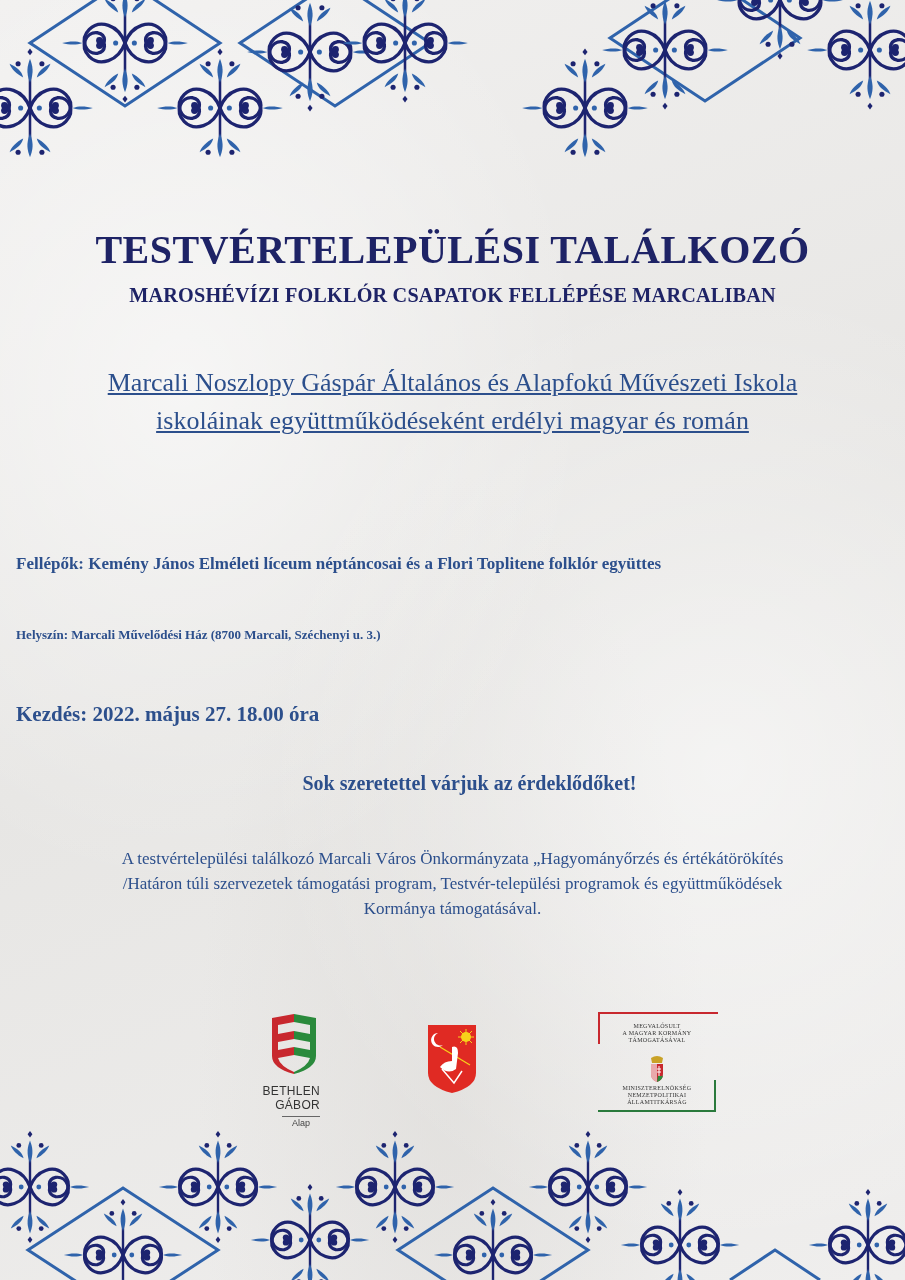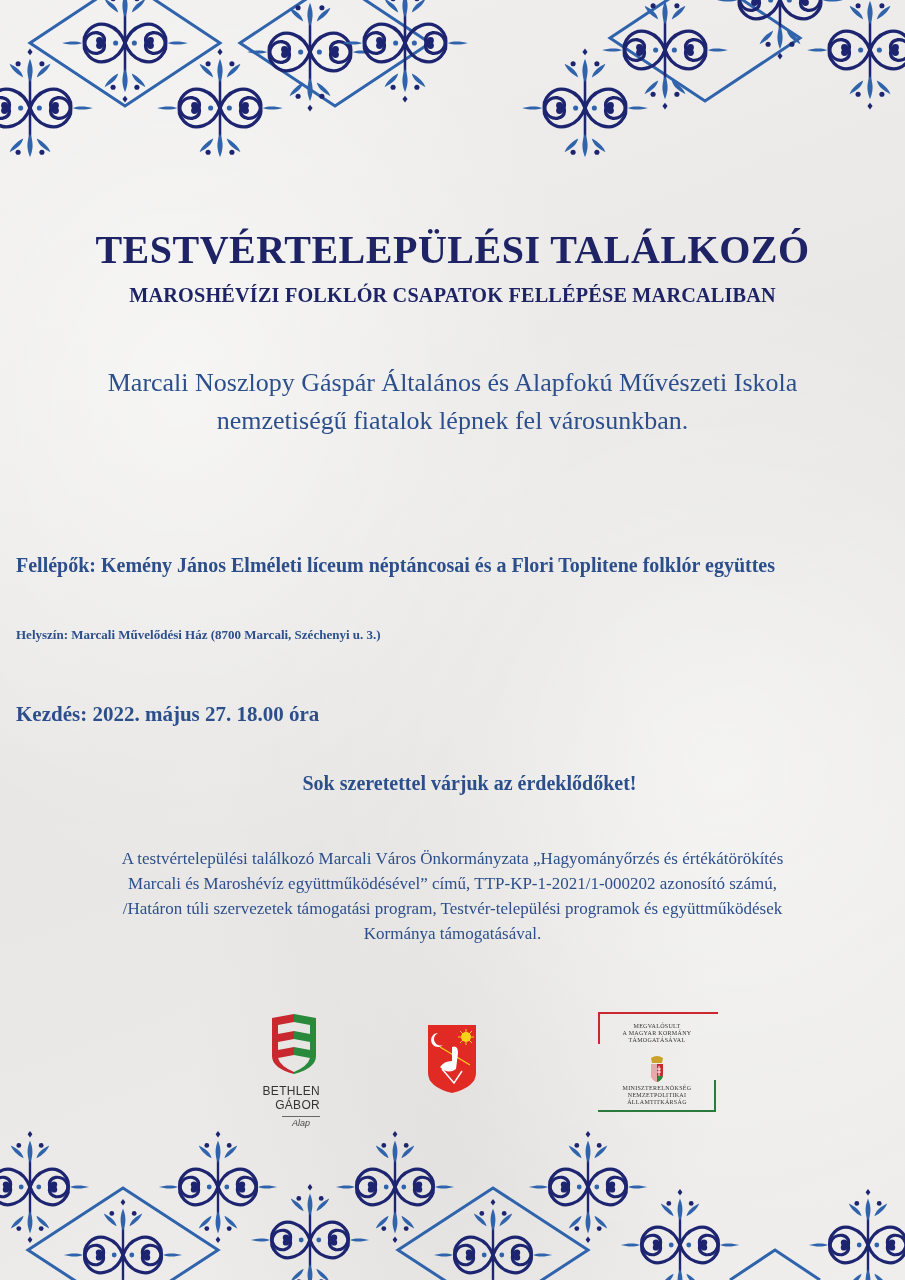--- a/index.html
+++ b/index.html
@@ -19,34 +19,34 @@
   .center { position: absolute; left: 0; width: 905px; text-align: center; }
   .title {
     top: 226px; font-size: 40px; font-weight: bold; color: #1e2366;
     letter-spacing: 0.5px;
   }
   .subtitle {
     top: 282px; font-size: 22px; font-weight: bold; color: #1e2366;
     transform: scaleX(0.92); letter-spacing: 0.2px;
   }
   .intro {
-    top: 364px; font-size: 26px; line-height: 38px; color: #2c4f8c;
+    top: 364px; font-size: 26px; line-height: 38px; color: #2c4f8c; text-decoration: underline;
   }
   .row-left { position: absolute; left: 16px; color: #2c4f8c; font-weight: bold; }
-  .performers { top: 554px; font-size: 20px; }
+  .performers { top: 554px; font-size: 17px; }
   .venue { top: 627px; font-size: 13px; }
   .start { top: 702px; font-size: 21px; }
   .welcome { top: 772px; font-size: 20px; font-weight: bold; color: #2c4f8c; margin-left: 17px; }
   .funding {
     top: 846px; font-size: 17px; line-height: 25px; color: #2c4f8c;
   }
   .logo { position: absolute; }
   .logo-bethlen { left: 225px; top: 1012px; width: 95px; height: 110px; text-align: right; }
   .logo-bethlen .name { font-family: "Liberation Sans", sans-serif; font-size: 12px; color: #333; margin-top: 4px; letter-spacing: 0.3px; }
-  .logo-bethlen .alap { font-family: "Liberation Sans", sans-serif; font-size: 9px; font-style: italic; color: #444; border-top: 1px solid #666; display: inline-block; padding: 1px 10px 0; }
+  .logo-bethlen .alap { font-family: "Liberation Sans", sans-serif; font-size: 9px; color: #444; border-top: 1px solid #666; display: inline-block; padding: 1px 10px 0; }
   .logo-marcali { left: 428px; top: 1025px; width: 48px; height: 68px; }
   .logo-gov { left: 598px; top: 1012px; width: 118px; height: 100px; font-family: "Liberation Serif", serif; }
   .gov-top { position: absolute; left: 0; top: 0; width: 118px; height: 30px; border-left: 2px solid #c8282e; border-top: 2px solid #c8282e; }
   .gov-bottom { position: absolute; right: 0; bottom: 0; width: 116px; height: 30px; border-right: 2px solid #2a7a3c; border-bottom: 2px solid #2a7a3c; }
   .gov-text1 { position: absolute; left: 0; top: 11px; width: 118px; text-align: center; font-size: 6px; line-height: 7px; color: #333; letter-spacing: 0.3px; }
   .gov-text2 { position: absolute; left: 0; top: 73px; width: 118px; text-align: center; font-size: 6px; line-height: 7px; color: #333; letter-spacing: 0.3px; }
   .gov-crest { position: absolute; left: 51px; top: 44px; width: 16px; height: 26px; }
 </style>
 </head>
 <body>
@@ -99,32 +99,31 @@
   <use href="#motif" transform="translate(665,50) scale(0.85)"></use>
   <use href="#motif" transform="translate(780,0) scale(0.85)"></use>
   <use href="#motif" transform="translate(870,50) scale(0.85)"></use>
 </svg>
 
 <div class="center title">TESTVÉRTELEPÜLÉSI TALÁLKOZÓ</div>
 <div class="center subtitle">MAROSHÉVÍZI FOLKLÓR CSAPATOK FELLÉPÉSE MARCALIBAN</div>
 
 <div class="center intro">
   <div>Marcali Noszlopy Gáspár Általános és Alapfokú Művészeti Iskola</div>
-  <div>nemzetiségű fiatalok lépnek fel városunkban.</div>
+  <div>iskoláinak együttműködéseként erdélyi magyar és román</div>
 </div>
 
 <div class="row-left performers">Fellépők: Kemény János Elméleti líceum néptáncosai és a Flori Toplitene folklór együttes</div>
 <div class="row-left venue">Helyszín: Marcali Művelődési Ház (8700 Marcali, Széchenyi u. 3.)</div>
 <div class="row-left start">Kezdés: 2022. május 27. 18.00 óra</div>
 
 <div class="center welcome">Sok szeretettel várjuk az érdeklődőket!</div>
 
 <div class="center funding">
   <div>A testvértelepülési találkozó Marcali Város Önkormányzata „Hagyományőrzés és értékátörökítés</div>
-  <div>Marcali és Maroshévíz együttműködésével” című, TTP-KP-1-2021/1-000202 azonosító számú,</div>
   <div>/Határon túli szervezetek támogatási program, Testvér-települési programok és együttműködések</div>
   <div>Kormánya támogatásával.</div>
 </div>
 
 <div class="logo logo-bethlen">
   <svg width="52" height="64" viewBox="0 0 52 64">
     <path d="M4,6 L26,2 L26,10 L10,13 L10,22 L26,19 L26,27 L10,30 L10,38 L26,35 L26,43 L10,46 Q12,54 26,60 L26,62 Q4,56 4,44 Z" fill="#c8282e"></path>
     <path d="M48,6 L26,2 L26,10 L42,13 L42,22 L26,19 L26,27 L42,30 L42,38 L26,35 L26,43 L42,46 Q40,54 26,60 L26,62 Q48,56 48,44 Z" fill="#2a8a3c"></path>
   </svg>
   <div class="name">BETHLEN GÁBOR</div>

